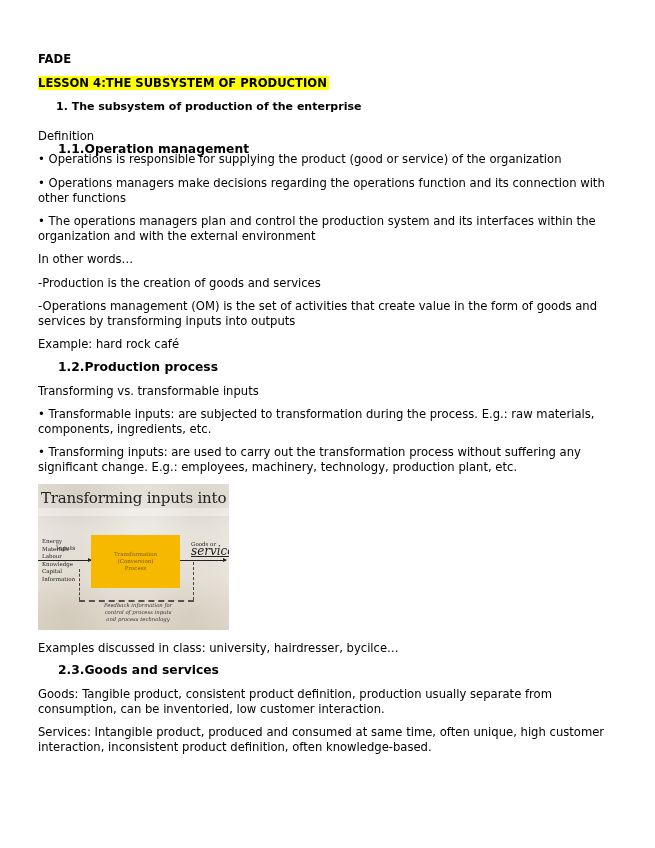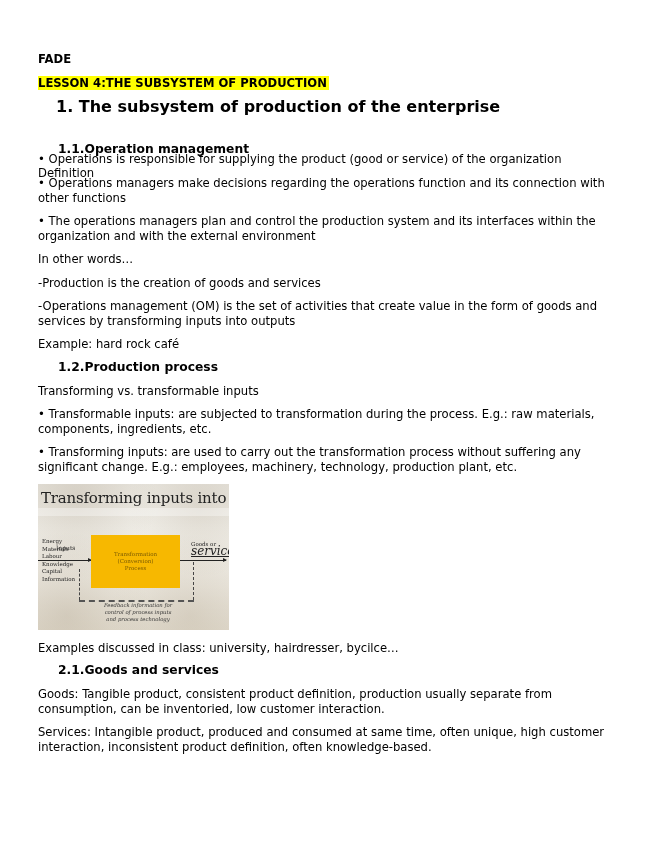--- a/index.html
+++ b/index.html
@@ -5,21 +5,21 @@
   html, body { margin: 0; padding: 0; background: #ffffff; }
   body {
     width: 655px; height: 848px; position: relative; overflow: hidden;
     font-family: "DejaVu Sans", sans-serif; color: #000;
     font-size: 11.6px;
   }
   .page { position: absolute; left: 38px; top: 0; width: 590px; }
   .p { position: absolute; left: 0; width: 590px; line-height: 15px; margin: 0; white-space: normal; }
   .bold { font-weight: bold; }
   .hl { background: #ffff00; font-weight: bold; padding: 0 2px 0 0; }
-  .h1 { font-weight: bold; font-size: 16px; }
+  .h1 { font-weight: bold; font-size: 11px; }
   .h2 { font-weight: bold; font-size: 12.3px; }
 
   
   .diagram {
     position: absolute; left: 38px; top: 484px; width: 191px; height: 146px;
     background: linear-gradient(180deg, #e9e6df 0%, #f1efe9 30%, #ece8df 70%, #e3ddd0 100%);
     overflow: hidden;
   }
   .diagram .bgtex {
     position: absolute; inset: 0;
@@ -100,40 +100,40 @@
     <span class="hl">LESSON 4:THE SUBSYSTEM OF PRODUCTION</span>
   </p>
 
   <p class="p h1" style="top:99px; left:18px;">
     <span>1.</span>
     <span>The subsystem of production of the enterprise</span>
   </p>
 
   <p class="p h2" style="top:114px; left:20px;margin-top:28px;">1.1.Operation management</p>
 
-  <p class="p" style="top:129px;margin-top:37px;">Definition</p>
+  <p class="p" style="top:129px;">Definition</p>
 
   <p class="p" style="top:152px;">• Operations is responsible for supplying the product (good or service) of the organization</p>
   <p class="p" style="top:176px;">• Operations managers make decisions regarding the operations function and its connection with other functions</p>
   <p class="p" style="top:214px;">• The operations managers plan and control the production system and its interfaces within the organization and with the external environment</p>
 
   <p class="p" style="top:252px;">In other words…</p>
   <p class="p" style="top:276px;">-Production is the creation of goods and services</p>
   <p class="p" style="top:299px;">-Operations management (OM) is the set of activities that create value in the form of goods and services by transforming inputs into outputs</p>
   <p class="p" style="top:337px;">Example: hard rock café</p>
 
   <p class="p h2" style="top:360px; left:20px;">1.2.Production process</p>
 
   <p class="p" style="top:384px;">Transforming vs. transformable inputs</p>
   <p class="p" style="top:407px;">• Transformable inputs: are subjected to transformation during the process. E.g.: raw materials, components, ingredients, etc.</p>
   <p class="p" style="top:445px;">• Transforming inputs: are used to carry out the transformation process without suffering any significant change. E.g.: employees, machinery, technology, production plant, etc.</p>
 
   <p class="p" style="top:641px;">Examples discussed in class: university, hairdresser, bycilce…</p>
 
-  <p class="p h2" style="top:663px; left:20px;">2.1.Goods and services</p>
+  <p class="p h2" style="top:663px; left:20px;">2.3.Goods and services</p>
 
   <p class="p" style="top:687px;">Goods: Tangible product, consistent product definition, production usually separate from consumption, can be inventoried, low customer interaction.</p>
   <p class="p" style="top:725px;">Services: Intangible product, produced and consumed at same time, often unique, high customer interaction, inconsistent product definition, often knowledge-based.</p>
 </div>
 
 <div class="diagram">
   <div class="bgtex"></div>
   <div class="band"></div>
   <div class="dtitle">Transforming inputs into outputs</div>
 

